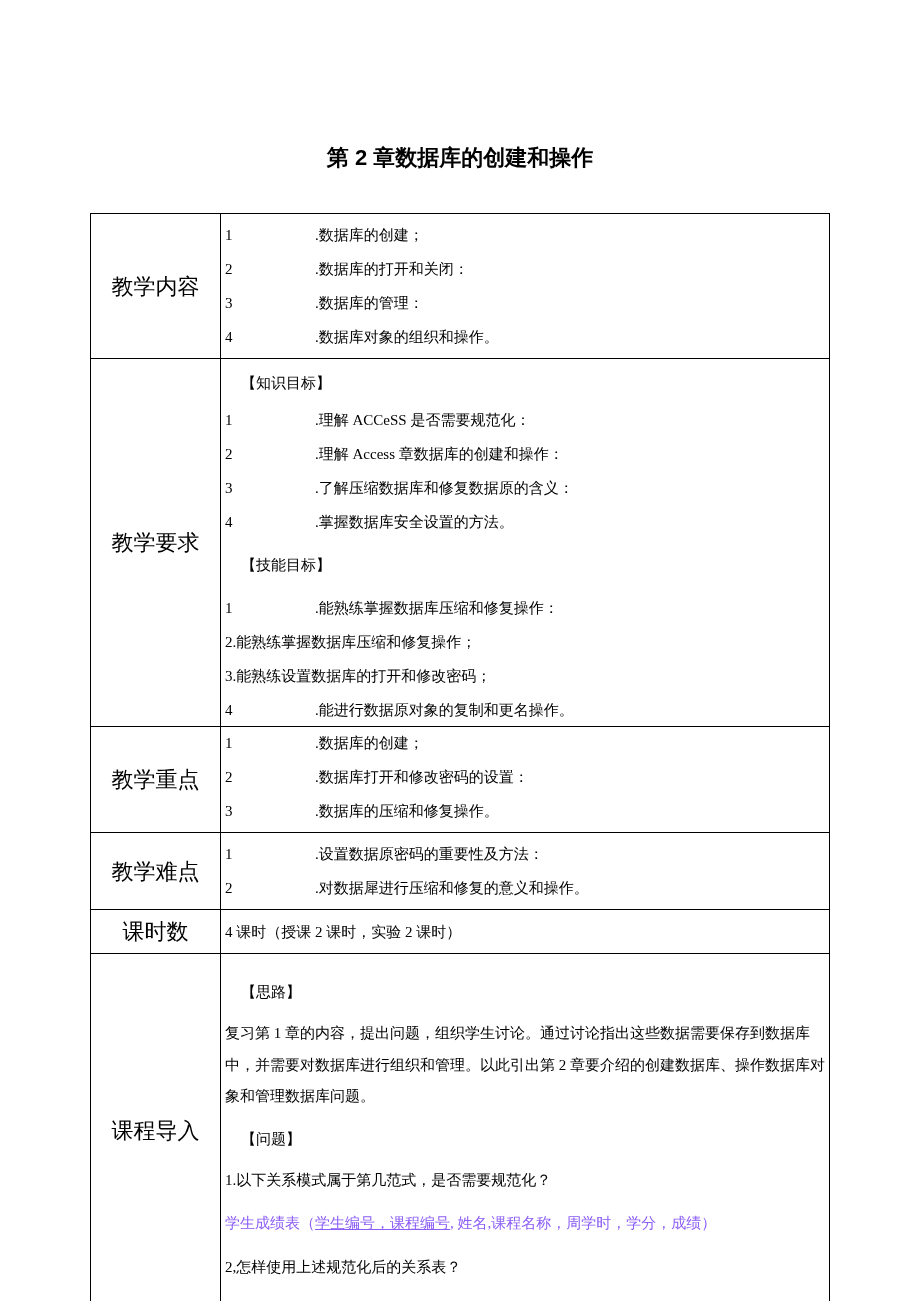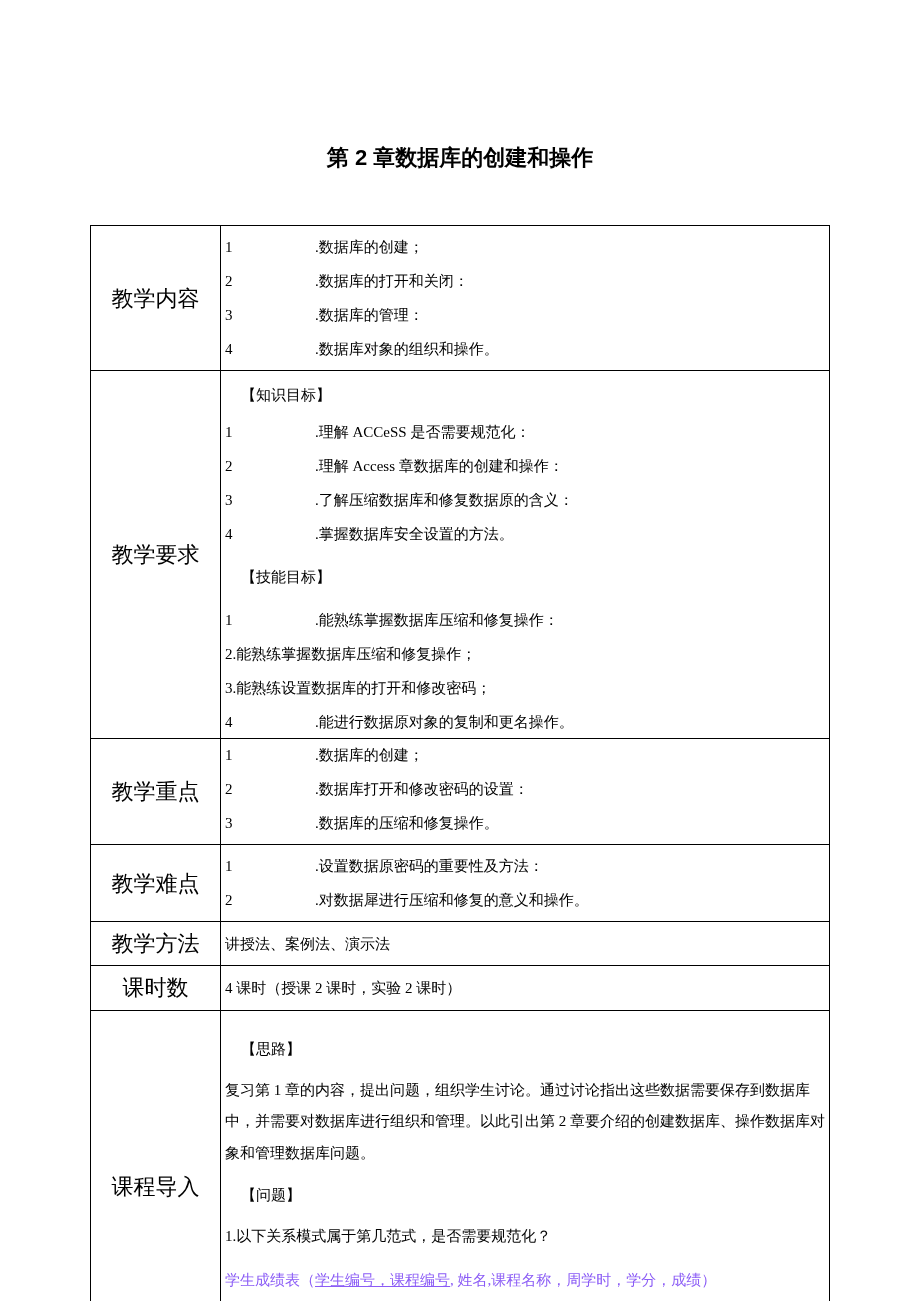--- a/index.html
+++ b/index.html
@@ -14,21 +14,21 @@
       padding: 140px 90px 60px 90px;
       font-size: 15px;
       color: #000;
       line-height: 1.6;
     }
     h1.title {
       text-align: center;
       font-size: 22px;
       font-weight: bold;
       font-family: "SimHei", "黑体", "SimSun", sans-serif;
-      margin-bottom: 50px;
+      margin-bottom: 38px;
     }
     table.main {
       width: 100%;
       border-collapse: collapse;
       table-layout: fixed;
     }
     table.main > tbody > tr > td {
       border: 1px solid #000;
       vertical-align: middle;
       padding: 4px 0;
@@ -166,26 +166,20 @@
             <span class="idx">1</span>
             <span class="txt">.设置数据原密码的重要性及方法：</span>
           </div>
         <div class="row">
             <span class="idx">2</span>
             <span class="txt">.对数据犀进行压缩和修复的意义和操作。</span>
           </div>
       </td>
     </tr>
 
-    <tr>
-      <td class="label">教学方法</td>
-      <td class="content">
-        <div class="single-indent">讲授法、案例法、演示法</div>
-      </td>
-    </tr>
 
     <tr>
       <td class="label">课时数</td>
       <td class="content">
         <div class="single-indent" style="padding-top:2px;padding-bottom:2px;">4 课时（授课 2 课时，实验 2 课时）</div>
       </td>
     </tr>
 
     <tr>
       <td class="label" style="border-bottom:none;">课程导入</td>

